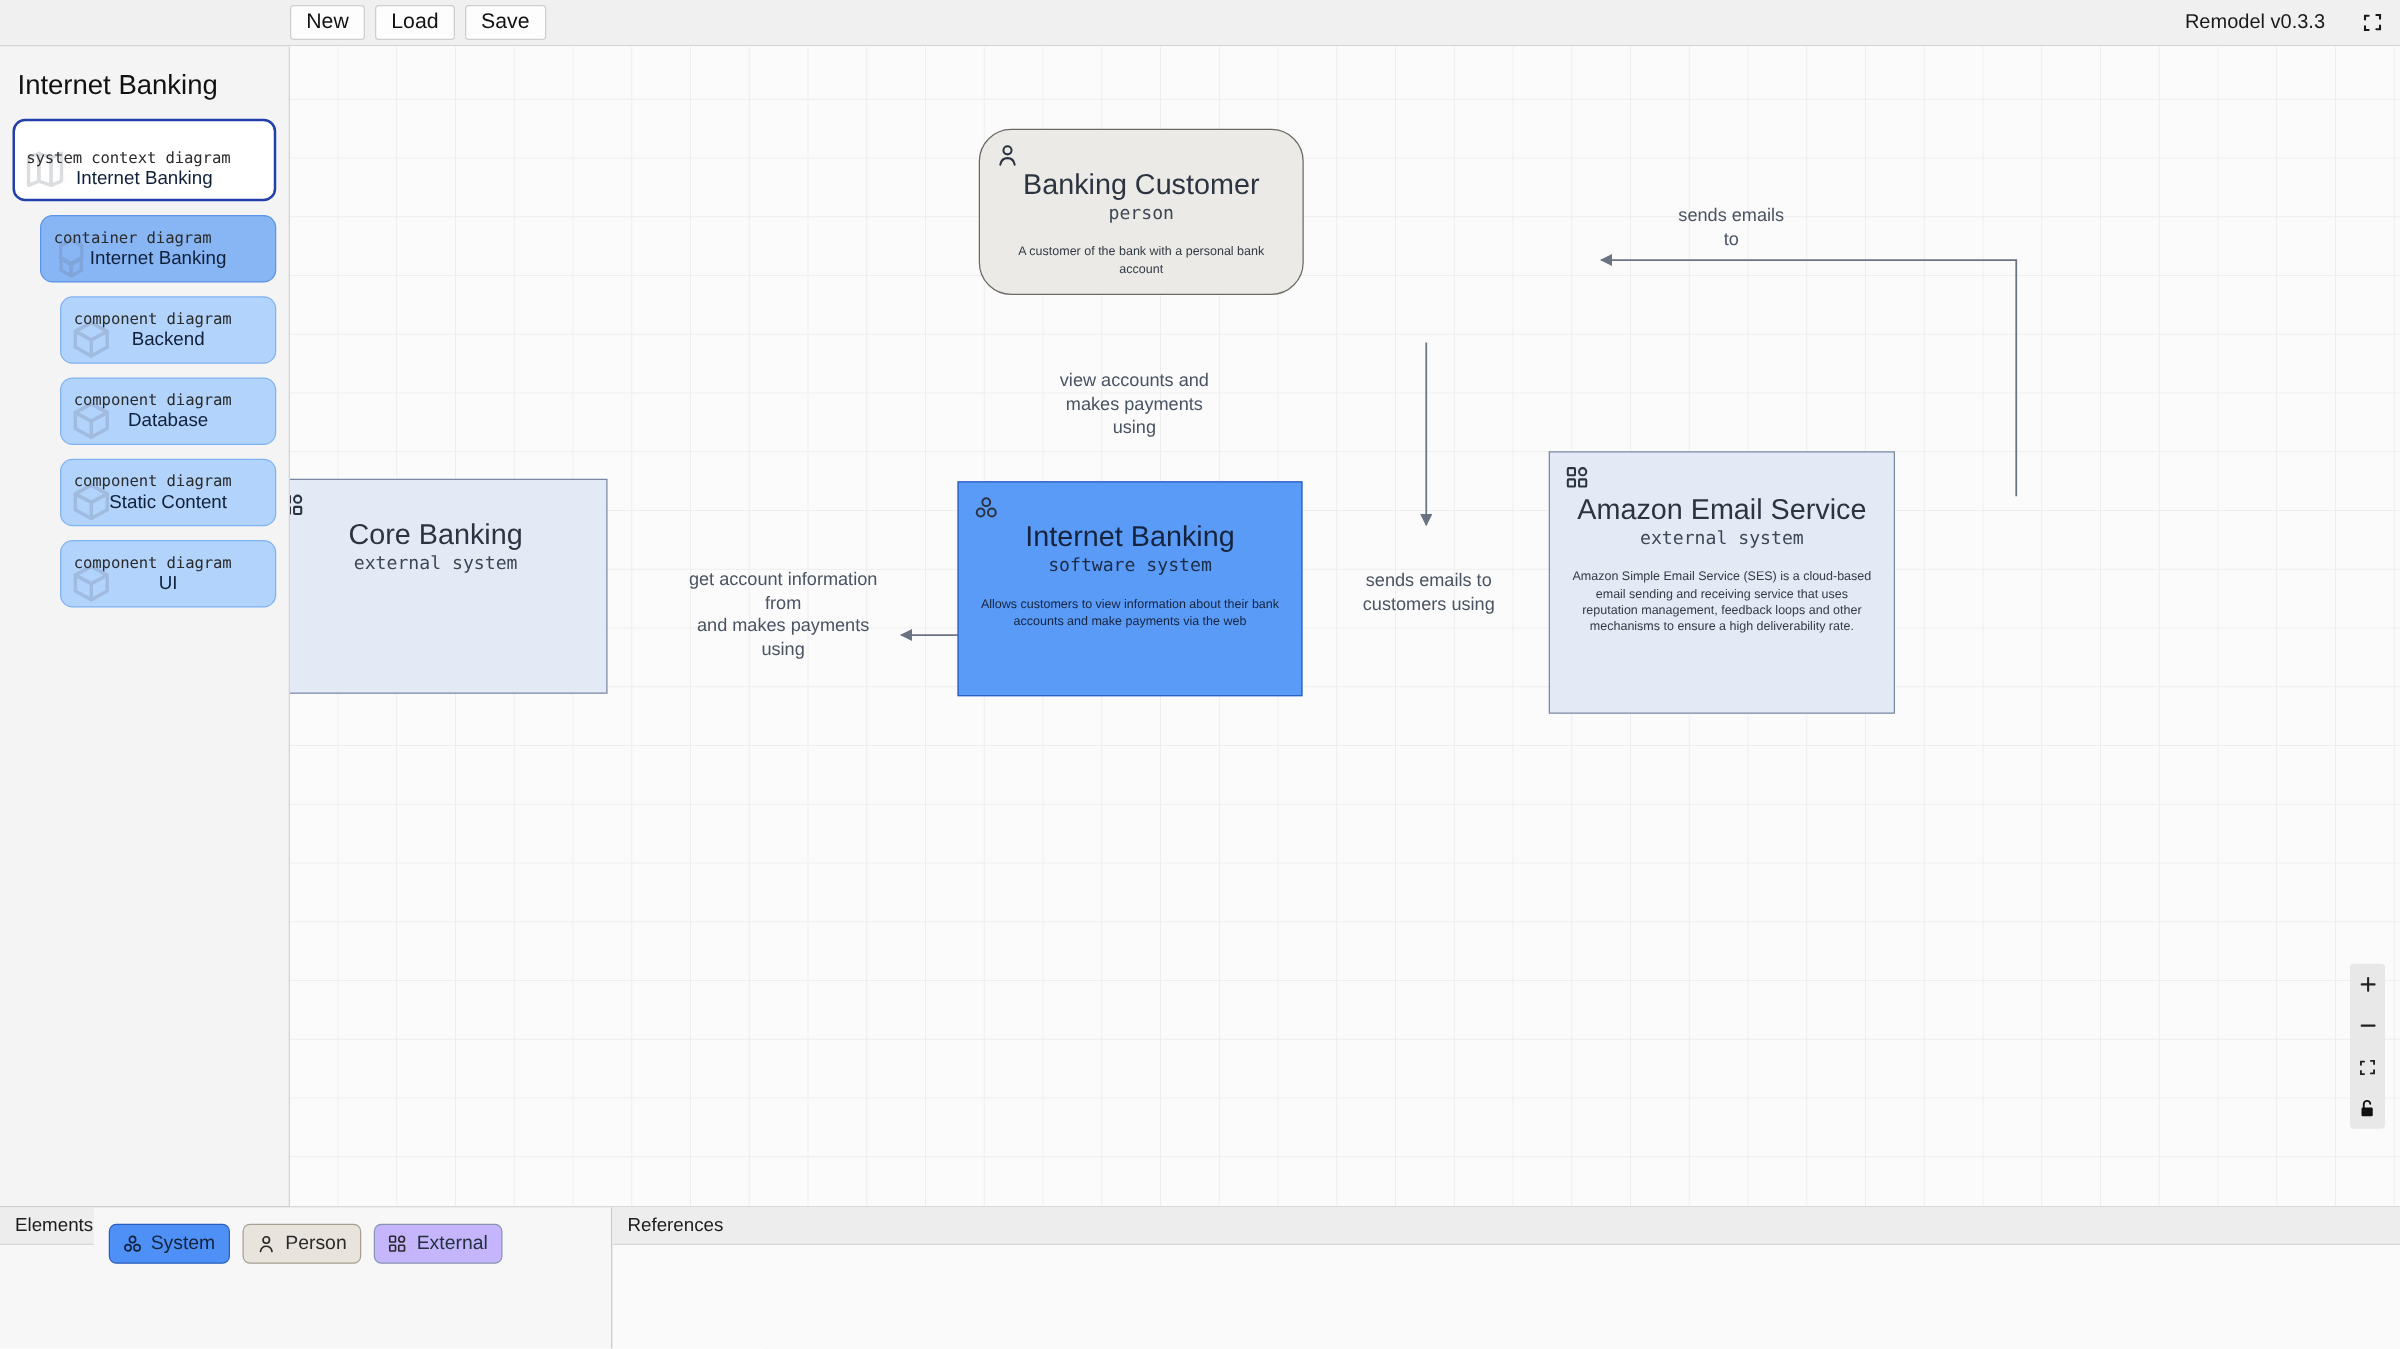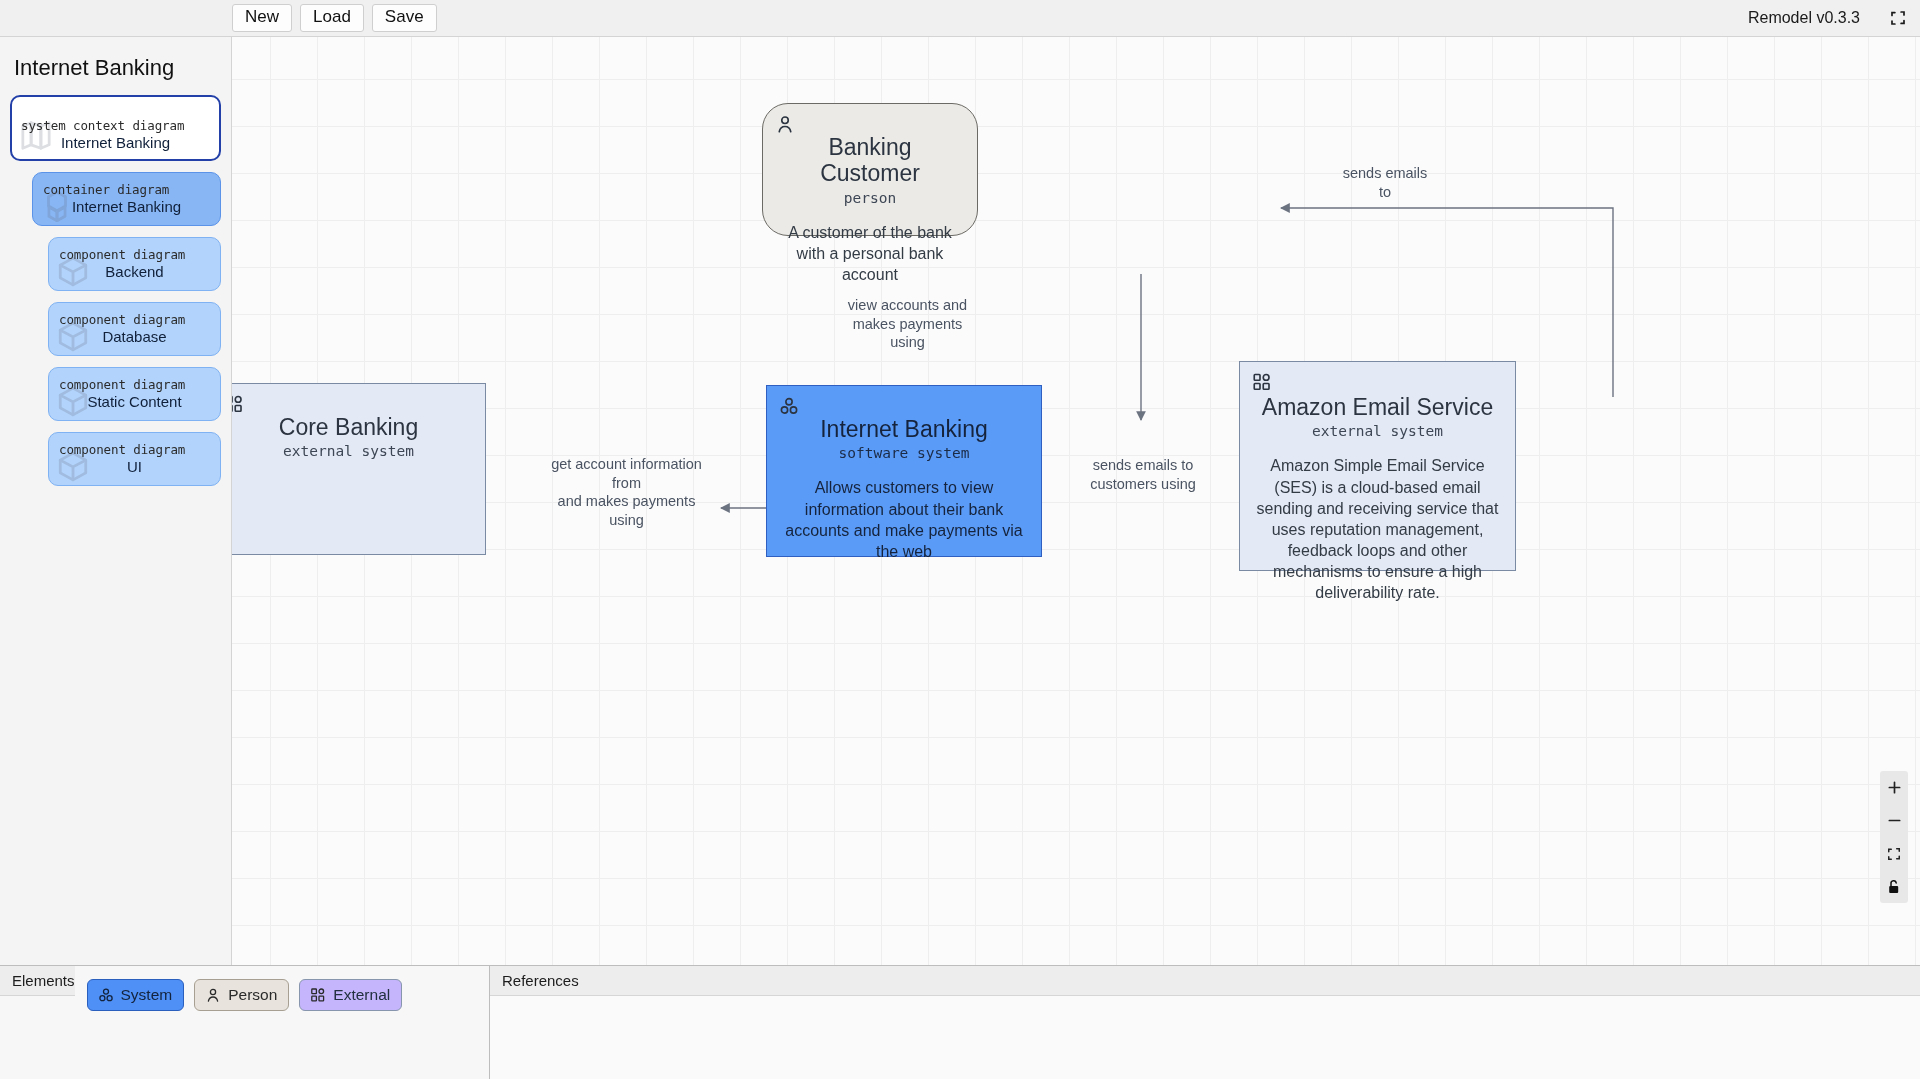--- a/index.html
+++ b/index.html
@@ -96,21 +96,21 @@
   }
   .diagram-svg { position: absolute; inset: 0; width: 100%; height: 100%; }
 
   .node { position: absolute; z-index: 3; }
   .node .nd-icon { position: absolute; left: 12px; top: 10px; width: 20px; height: 20px; z-index: 4; }
   .node .nd-title { font-size: 23px; color: #2b3440; text-align: center; line-height: 1.15; }
   .node .nd-kind {
     font-family: "DejaVu Sans Mono", "Liberation Mono", monospace;
     font-size: 14.5px; color: #3d4654; text-align: center; margin-top: 3px;
   }
-  .node .nd-desc { font-size: 16px; color: #333b45; text-align: center; line-height: 1.32; margin-top: 16px; }
+  .node .nd-desc { font-size: 10px; color: #333b45; text-align: center; line-height: 1.32; margin-top: 16px; }
 
   .node-person {
     background: #ebeae7; border: 1.5px solid #6c6a64; border-radius: 26px;
   }
   .node-person .nd-title { color: #2b3440; }
   .node-system {
     background: #5b9bf8; border: 1.5px solid #2f5fc0;
   }
   .node-system .nd-title { color: #15243c; }
   .node-system .nd-kind { color: #1b2b46; }
@@ -250,21 +250,21 @@
         <path d="M909,237 L909,383" stroke="#6b7280" stroke-width="1.4" fill="none" marker-end="url(#ah)"></path>
 
         <path d="M766,471 L489,471" stroke="#6b7280" stroke-width="1.4" fill="none" marker-end="url(#ah)"></path>
 
         <path d="M1044,471 L1239,471" stroke="#6b7280" stroke-width="1.4" fill="none" marker-end="url(#ah)"></path>
 
         <path d="M1381,360 L1381,171 L1049,171" stroke="#6b7280" stroke-width="1.4" fill="none" marker-end="url(#ah)"></path>
       </svg>
 
       <div id="nodes-layer">
-          <div class="node node-person" style="left: 530px; top: 66px; width: 216px; height: 133px; padding: 30px 14px 10px;">
+          <div class="node node-person" style="left: 551px; top: 66px; width: 260px; height: 133px; padding: 30px 14px 10px;">
             <span class="nd-icon"><svg width="20" height="20" viewBox="0 0 16 16" fill="none" stroke="#2b3440" stroke-width="1.3" stroke-linejoin="round" stroke-linecap="round">
                 <circle cx="8" cy="5" r="2.6"></circle>
                 <path d="M3.4 14.2c.5-2.7 2.4-4.2 4.6-4.2s4.1 1.5 4.6 4.2"></path>
               </svg></span>
             <div class="nd-title">Banking Customer</div>
             <div class="nd-kind">person</div>
             <div class="nd-desc">A customer of the bank with a personal bank account</div>
           </div>
           <div class="node node-external" style="left: -21px; top: 346px; width: 275px; height: 172px; padding: 30px 14px 10px;">
             <span class="nd-icon"><svg width="20" height="20" viewBox="0 0 16 16" fill="none" stroke="#2b3440" stroke-width="1.3" stroke-linejoin="round" stroke-linecap="round">

